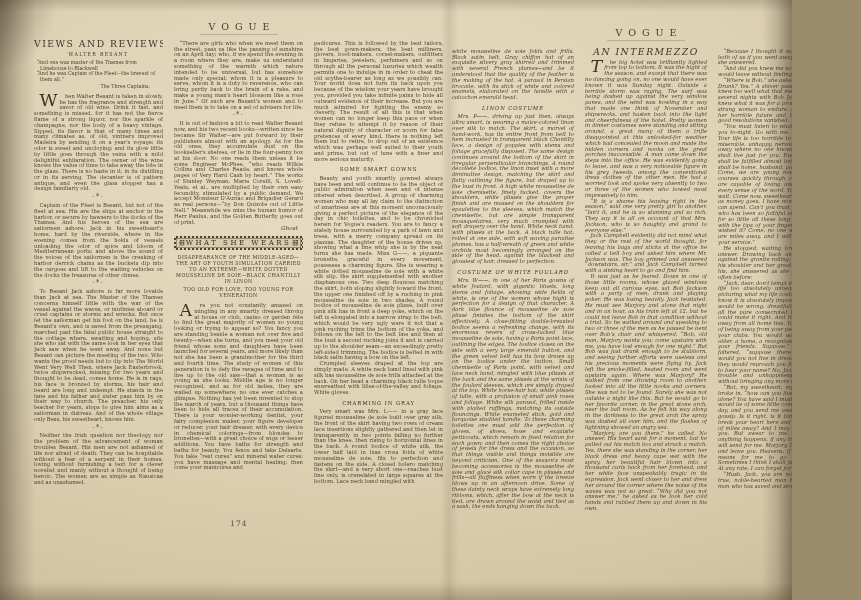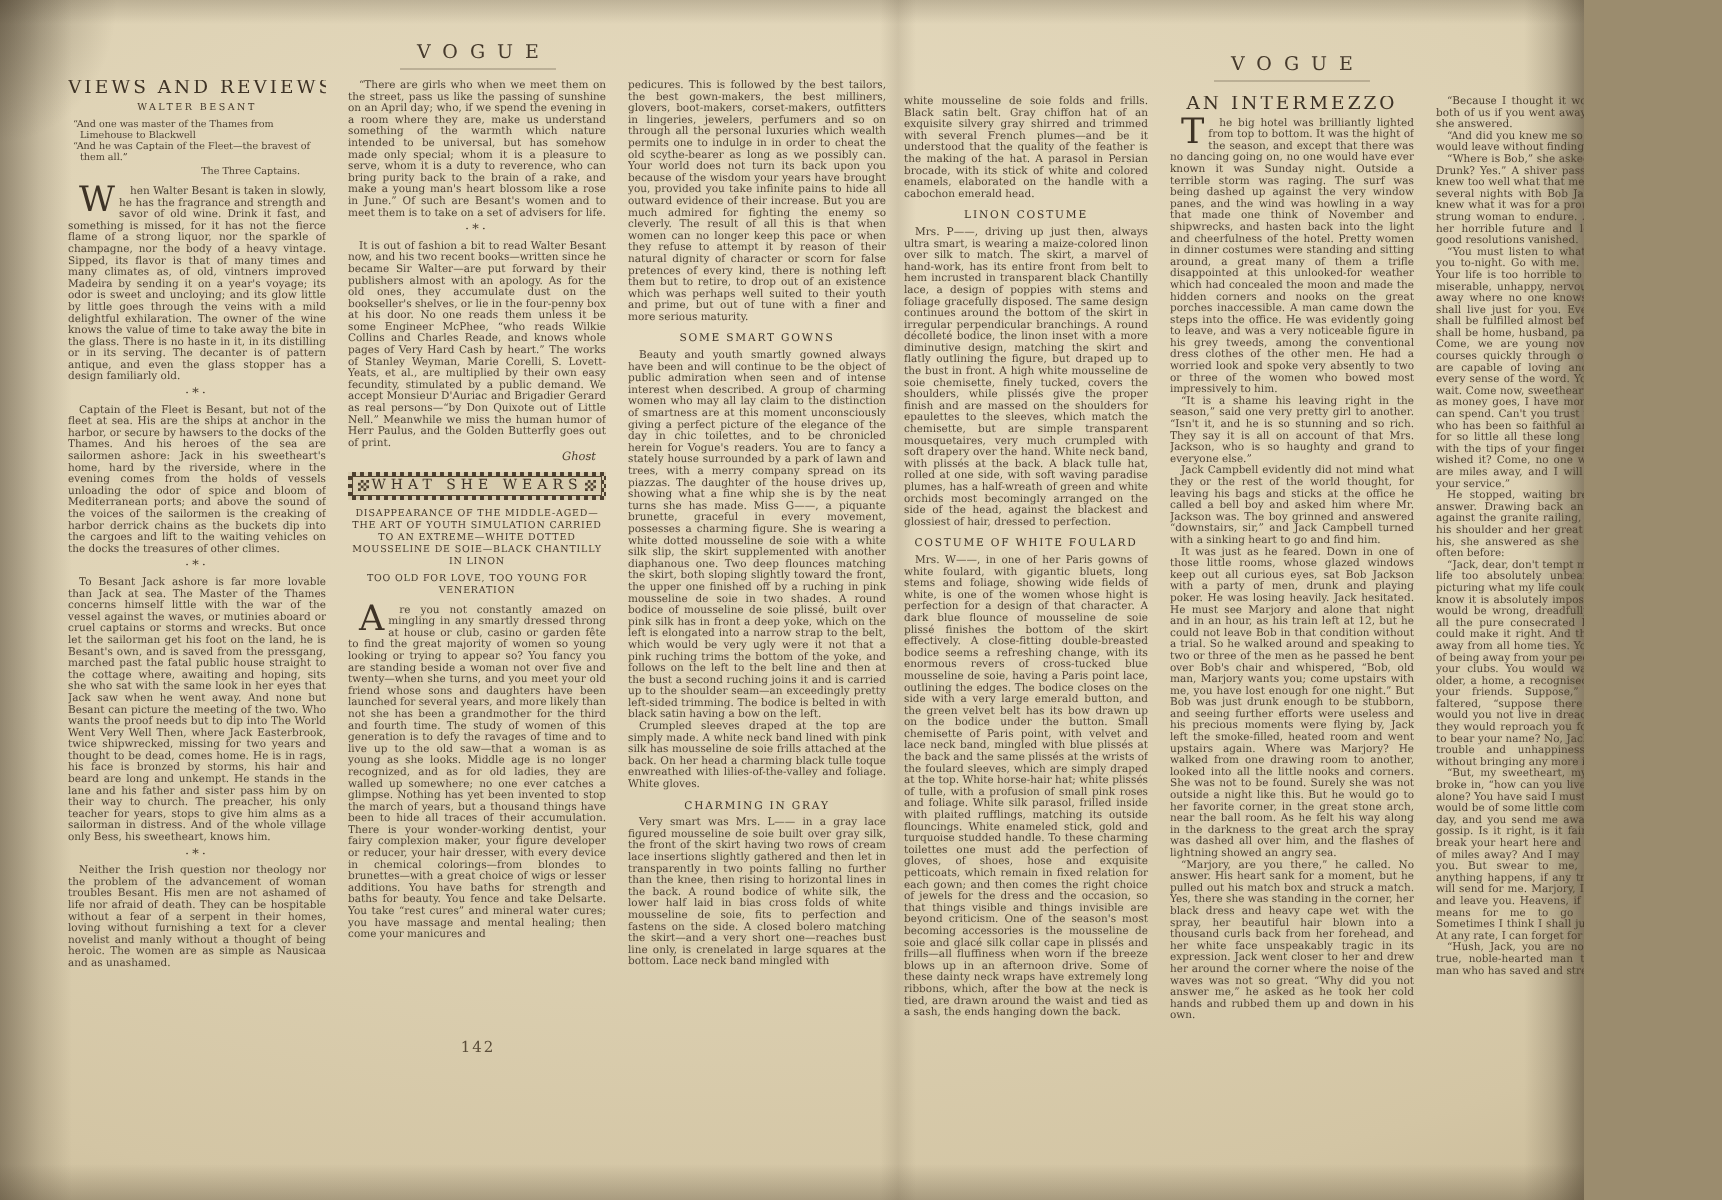--- a/index.html
+++ b/index.html
@@ -27,21 +27,21 @@
   .running-head span{padding:0 2px 2px 8px;border-bottom:1px solid rgba(74,62,48,.25);}
   .pagenum{position:absolute;left:0;right:0;text-align:center;font-size:7.5px;letter-spacing:1px;color:#5a4c38;}
   .page-left .pagenum{top:503px;}
   .page-right .pagenum{top:505px;}
 
   .cols{position:absolute;left:0;right:0;display:flex;gap:11px;}
   .page-left .cols{top:24px;}
   .page-right .cols{top:26px;}
   .col{height:482px;overflow:hidden;}
   .page-left .col{width:129px;}
-  .page-right .col{width:122px;}
+  .page-right .col{width:122px;font-style:italic;}
   .col-inner{transform:scale(.5);transform-origin:0 0;
     font-size:10.5px;line-height:11.6px;text-align:justify;color:var(--ink,#4b3f31);}
   .page-left .col-inner{width:258px;}
   .page-right .col-inner{width:244px;}
 
   p{margin:0;}
   .bt-para{text-indent:11px;}
   .bt-cont{text-indent:0;}
   .bt-title{font-size:18.5px;letter-spacing:3px;text-align:center;margin:1px 0 8px;color:#3e3326;white-space:nowrap;}
   .bt-byline{font-size:9.5px;letter-spacing:2.5px;text-align:center;margin:0 0 7px;color:#463a2c;}
@@ -109,21 +109,21 @@
           <div class="col-inner">
             <p class="bt-cont">pedicures. This is followed by the best tailors, the best gown-makers, the best milliners, glovers, boot-makers, corset-makers, outfitters in lingeries, jewelers, perfumers and so on through all the personal luxuries which wealth permits one to indulge in in order to cheat the old scythe-bearer as long as we possibly can. Your world does not turn its back upon you because of the wisdom your years have brought you, provided you take infinite pains to hide all outward evidence of their increase. But you are much admired for fighting the enemy so cleverly. The result of all this is that when women can no longer keep this pace or when they refuse to attempt it by reason of their natural dignity of character or scorn for false pretences of every kind, there is nothing left them but to retire, to drop out of an existence which was perhaps well suited to their youth and prime, but out of tune with a finer and more serious maturity.</p>
             <div class="bt-head">SOME SMART GOWNS</div>
             <p class="bt-para">Beauty and youth smartly gowned always have been and will continue to be the object of public admiration when seen and of intense interest when described. A group of charming women who may all lay claim to the distinction of smartness are at this moment unconsciously giving a perfect picture of the elegance of the day in chic toilettes, and to be chronicled herein for Vogue's readers. You are to fancy a stately house surrounded by a park of lawn and trees, with a merry company spread on its piazzas. The daughter of the house drives up, showing what a fine whip she is by the neat turns she has made. Miss G——, a piquante brunette, graceful in every movement, possesses a charming figure. She is wearing a white dotted mousseline de soie with a white silk slip, the skirt supplemented with another diaphanous one. Two deep flounces matching the skirt, both sloping slightly toward the front, the upper one finished off by a ruching in pink mousseline de soie in two shades. A round bodice of mousseline de soie plissé, built over pink silk has in front a deep yoke, which on the left is elongated into a narrow strap to the belt, which would be very ugly were it not that a pink ruching trims the bottom of the yoke, and follows on the left to the belt line and then at the bust a second ruching joins it and is carried up to the shoulder seam—an exceedingly pretty left-sided trimming. The bodice is belted in with black satin having a bow on the left.</p>
             <p class="bt-para">Crumpled sleeves draped at the top are simply made. A white neck band lined with pink silk has mousseline de soie frills attached at the back. On her head a charming black tulle toque enwreathed with lilies-of-the-valley and foliage. White gloves.</p>
             <div class="bt-head">CHARMING IN GRAY</div>
             <p class="bt-para">Very smart was Mrs. L—— in a gray lace figured mousseline de soie built over gray silk, the front of the skirt having two rows of cream lace insertions slightly gathered and then let in transparently in two points falling no further than the knee, then rising to horizontal lines in the back. A round bodice of white silk, the lower half laid in bias cross folds of white mousseline de soie, fits to perfection and fastens on the side. A closed bolero matching the skirt—and a very short one—reaches bust line only, is crenelated in large squares at the bottom. Lace neck band mingled with</p>
           </div>
         </div>
     </div>
-    <div class="pagenum">142</div>
+    <div class="pagenum">174</div>
   </section>
 
   <section class="page page-right">
     <div class="running-head">
       <span>VOGUE</span>
     </div>
     <div class="cols">
       <div class="col">
           <div class="col-inner">
             <p class="bt-cont">white mousseline de soie folds and frills. Black satin belt. Gray chiffon hat of an exquisite silvery gray shirred and trimmed with several French plumes—and be it understood that the quality of the feather is the making of the hat. A parasol in Persian brocade, with its stick of white and colored enamels, elaborated on the handle with a cabochon emerald head.</p>

